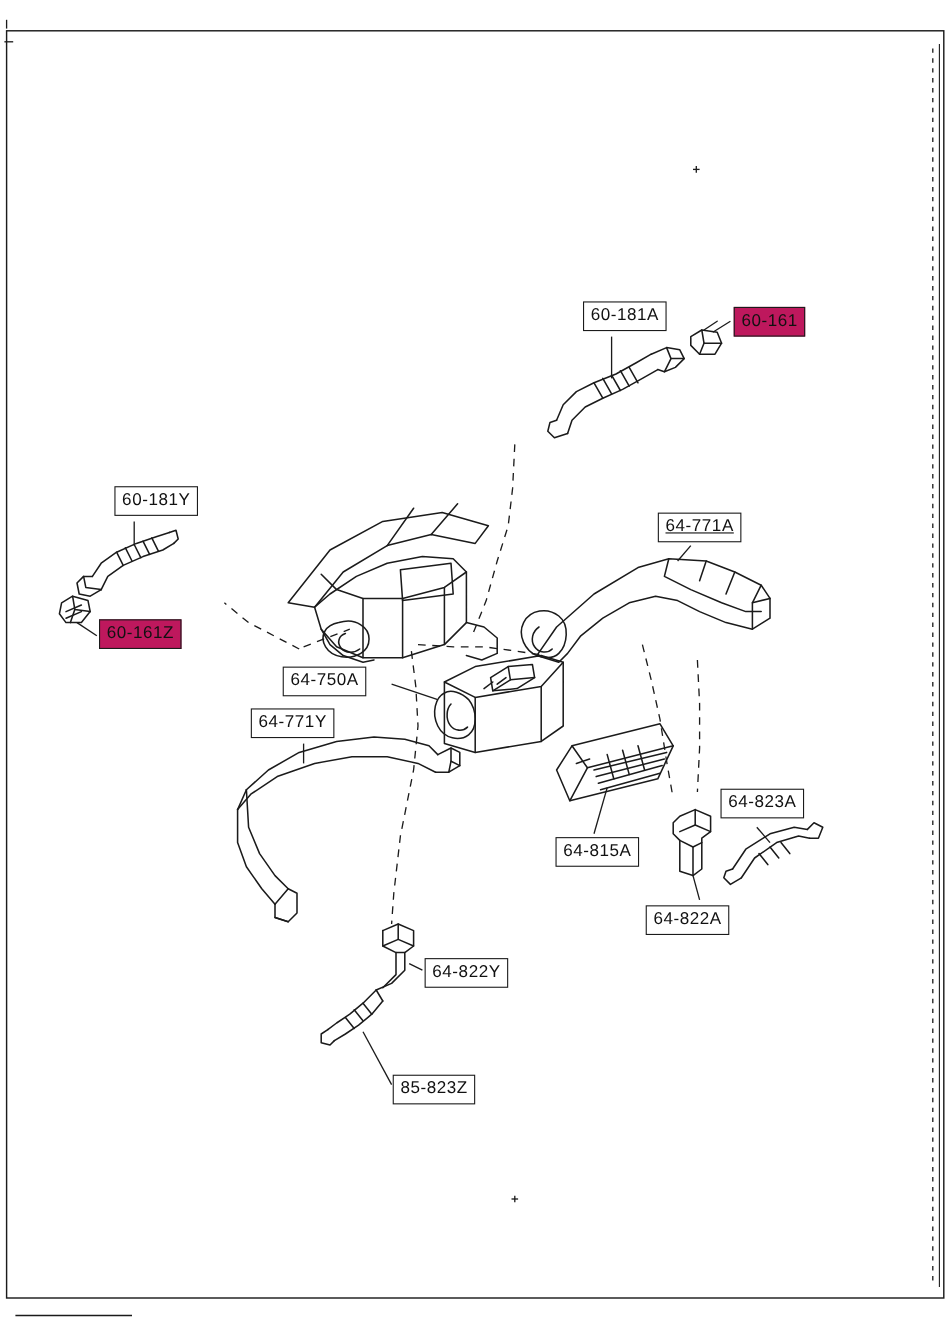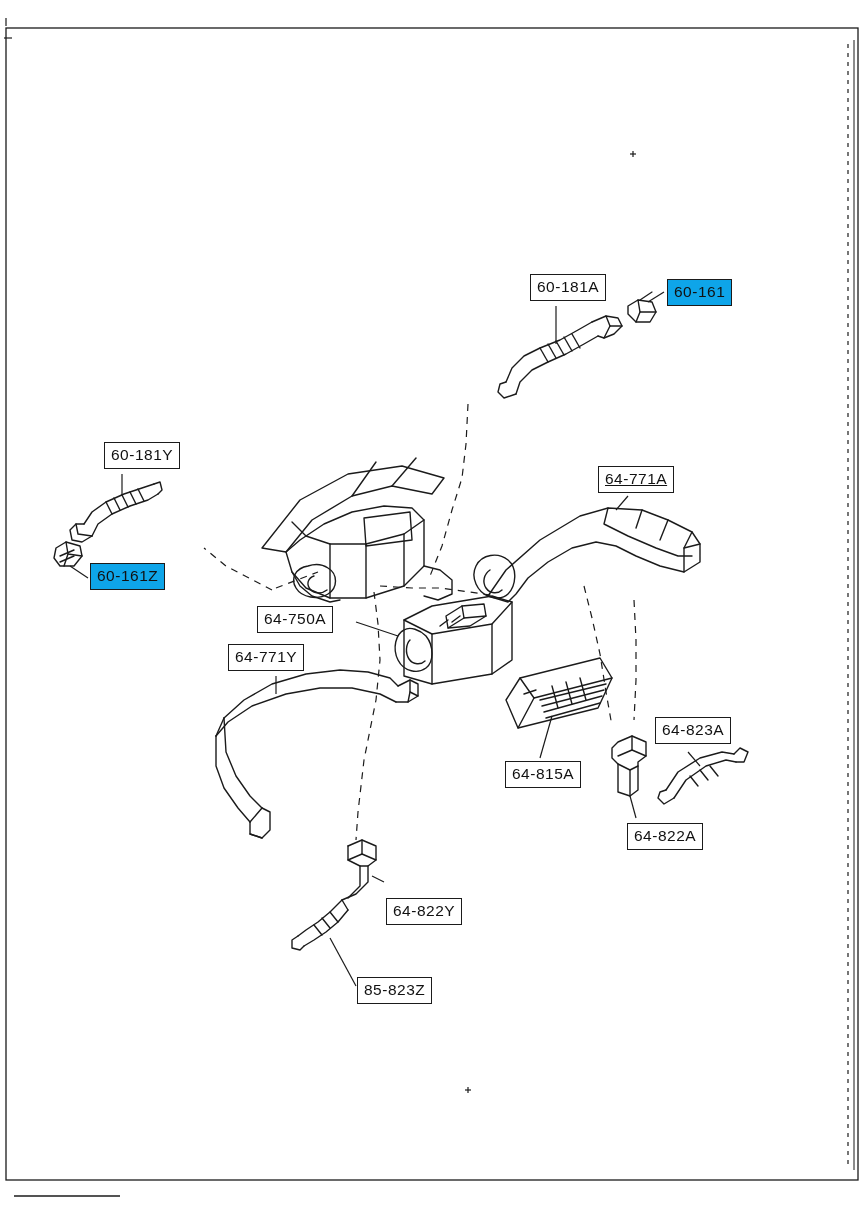--- a/index.html
+++ b/index.html
@@ -34,21 +34,21 @@
     background: #ffffff;
     color: #111111;
     font-size: 15.5px;
     letter-spacing: 0.5px;
     line-height: 1;
     padding: 4px 6px 5px 6px;
     white-space: nowrap;
     font-family: "Liberation Sans", sans-serif;
   }
   .callout.hl {
-    background: #0ea5e9;
+    background: #be185d;
   }
 </style>
 </head>
 <body>
 
 <div id="diagram-root">
 
   <svg class="layer" viewBox="0 0 864 1214">
     <rect x="6" y="28" width="852" height="1152" fill="none" stroke="#1b1b1b" stroke-width="1.3"></rect>
     <rect x="860" y="28" width="2" height="1152" fill="none" stroke="none"></rect>
@@ -260,19 +260,19 @@
   <div class="callout hl" style="left:90px; top:563px;">60-161Z</div>
 
   <div class="callout" style="left:257px; top:606px;">64-750A</div>
 
   <div class="callout" style="left:228px; top:644px;">64-771Y</div>
 
   <div class="callout" style="left:655px; top:717px;">64-823A</div>
 
   <div class="callout" style="left:505px; top:761px;">64-815A</div>
 
-  <div class="callout" style="left:627px; top:823px;">64-822A</div>
-
-  <div class="callout" style="left:386px; top:871px;margin-top:27px;">64-822Y</div>
+  <div class="callout" style="left:587px; top:823px;">64-822A</div>
+
+  <div class="callout" style="left:386px; top:871px;">64-822Y</div>
 
   <div class="callout" style="left:357px; top:977px;">85-823Z</div>
 
 </div>
 
 </body></html>

